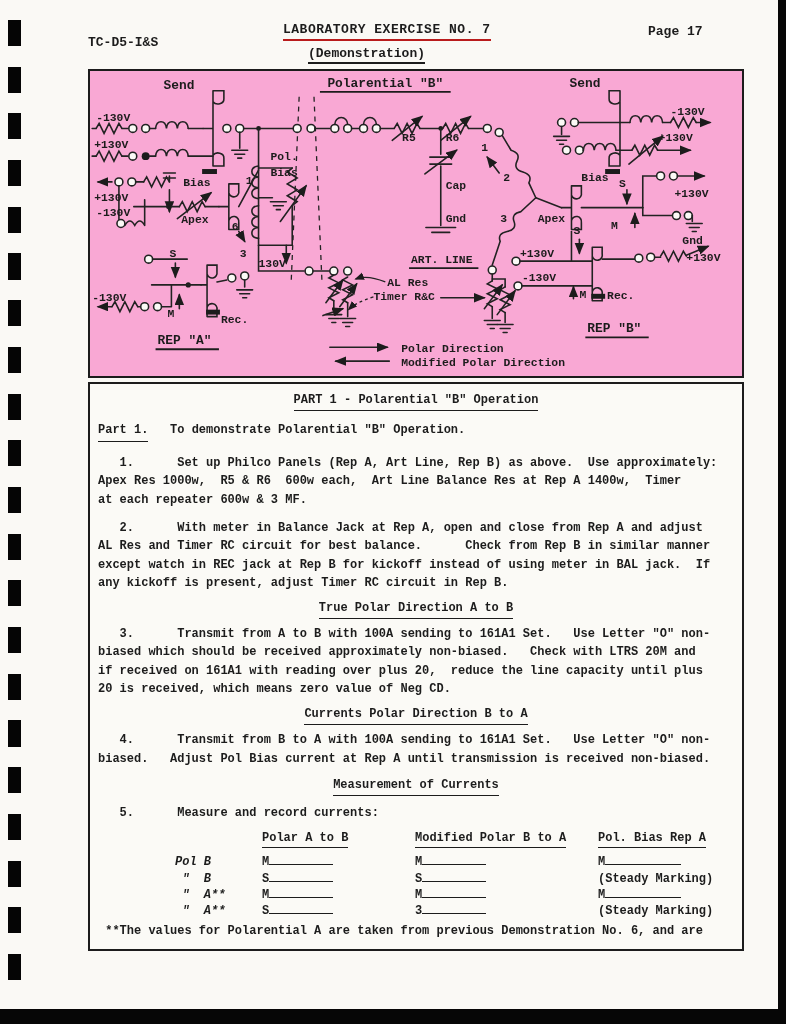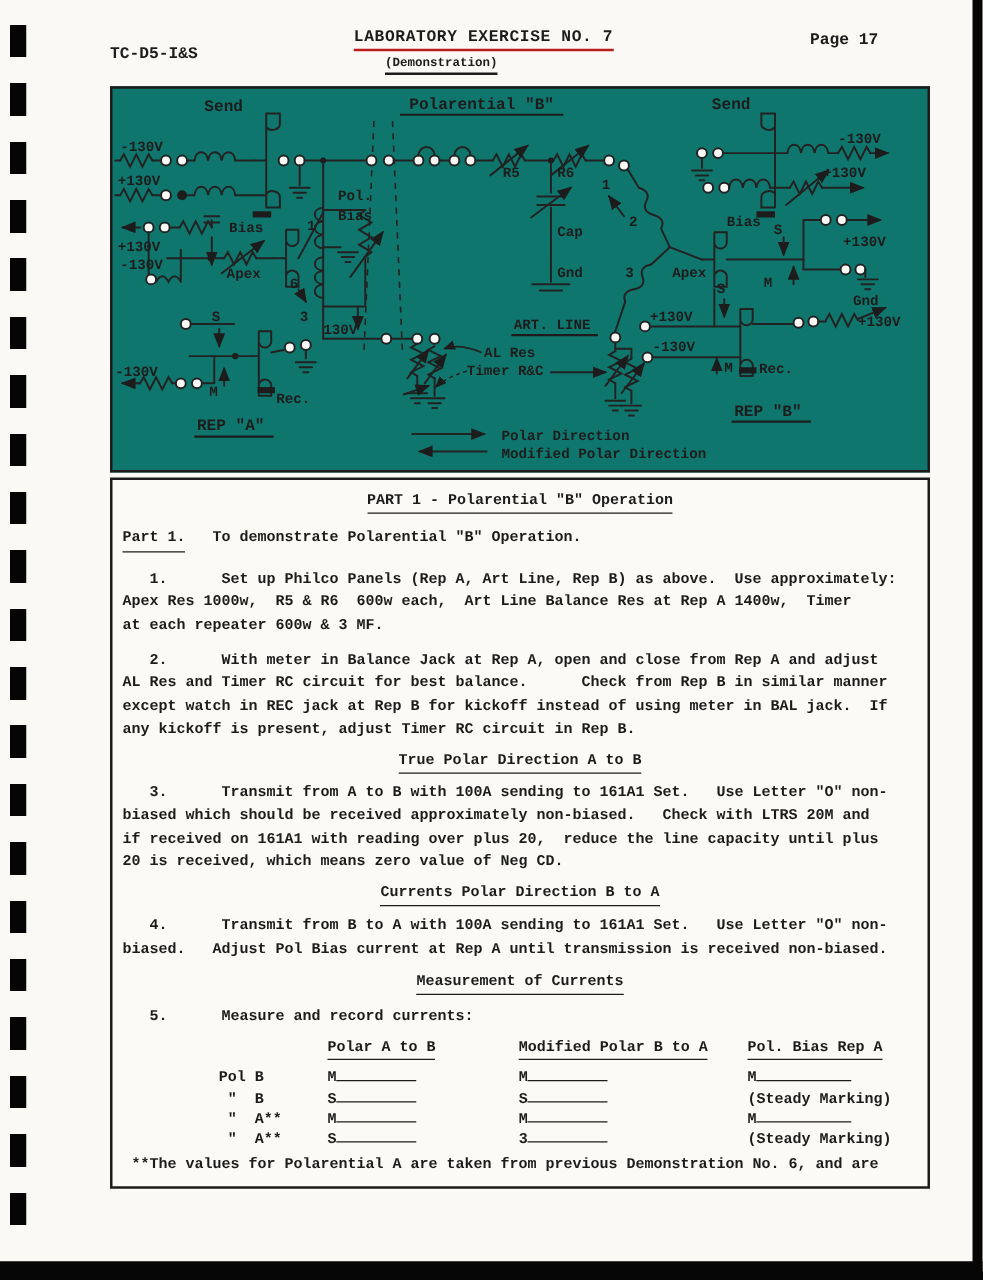--- a/index.html
+++ b/index.html
@@ -15,25 +15,25 @@
     position:absolute; left:8px; top:20px; width:13px; height:962px;
     background:repeating-linear-gradient(to bottom,#050505 0 26px,transparent 26px 46.7px);
   }
   .edge-right { position:absolute; right:0; top:0; width:8px; height:1024px; background:#060606; }
   .edge-bottom { position:absolute; left:0; bottom:0; width:786px; height:15px; background:#060606; }
 
   .hdr { position:absolute; top:22px; left:0; width:786px; font-size:13px; font-weight:bold; }
   .doc-code { position:absolute; left:88px; top:13px; }
   .page-title { position:absolute; left:283px; top:0; border-bottom:2px solid #b91c1c; padding-bottom:2px; letter-spacing:0.5px; }
   .page-num { position:absolute; left:648px; top:2px; }
-  .subtitle { position:absolute; top:46px; left:308px; font-size:10px; font-weight:bold; border-bottom:2px solid #1c1c1c; padding-bottom:1px; }
+  .subtitle { position:absolute; top:46px; left:308px; font-size:13px; font-weight:bold; border-bottom:2px solid #1c1c1c; padding-bottom:1px; }
 
   .diagram-box {
     position:absolute; left:88px; top:69px; width:656px; height:309px;
-    border:2px solid #1c1c1c; background:#0f766e;
+    border:2px solid #1c1c1c; background:#f9a8d4;
   }
   .diagram-box svg { display:block; width:100%; height:100%; }
 
   svg text { font-family:"Liberation Mono","DejaVu Sans Mono",monospace; font-size:11.5px; font-weight:bold; fill:#1c1c1c; }
   svg text.big { font-size:13px; }
   svg .w { stroke:#222; stroke-width:1.6; fill:none; stroke-linecap:round; }
   svg .thin { stroke:#222; stroke-width:1.3; fill:none; }
   svg circle.c { stroke:#222; stroke-width:1.6; fill:#fbfaf6; }
   svg circle.d { fill:#1c1c1c; stroke:none; }
   svg .dash { stroke-dasharray:5,5; }
@@ -48,21 +48,21 @@
   }
   .line { white-space:pre; line-height:18.4px; }
   .center { text-align:center; }
   .u { border-bottom:1.7px solid #1c1c1c; padding-bottom:1px; display:inline-block; }
   .h { font-weight:bold; }
   .mt6{margin-top:6px;} .mt8{margin-top:8px;} .mt10{margin-top:10px;} .mt12{margin-top:12px;}
 
   .tbl { margin-top:8px; font-weight:600; }
   .trow { display:flex; line-height:15.4px; align-items:baseline; }
   .c0 { width:77px; flex:none; }
-  .cl { width:87px; flex:none; white-space:pre; }
+  .cl { width:87px; flex:none; white-space:pre;font-style:italic; }
   .c1 { width:153px; flex:none; }
   .c2 { width:183px; flex:none; }
   .c3 { flex:1; }
   .bl { display:inline-block; width:64px; border-bottom:1.6px solid #1c1c1c; height:11px; }
   .bl3 { display:inline-block; width:76px; border-bottom:1.6px solid #1c1c1c; height:11px; }
   .thead { margin-bottom:6px; }
 
   .footnote { margin-top:2px; }
 </style>
 </head>

